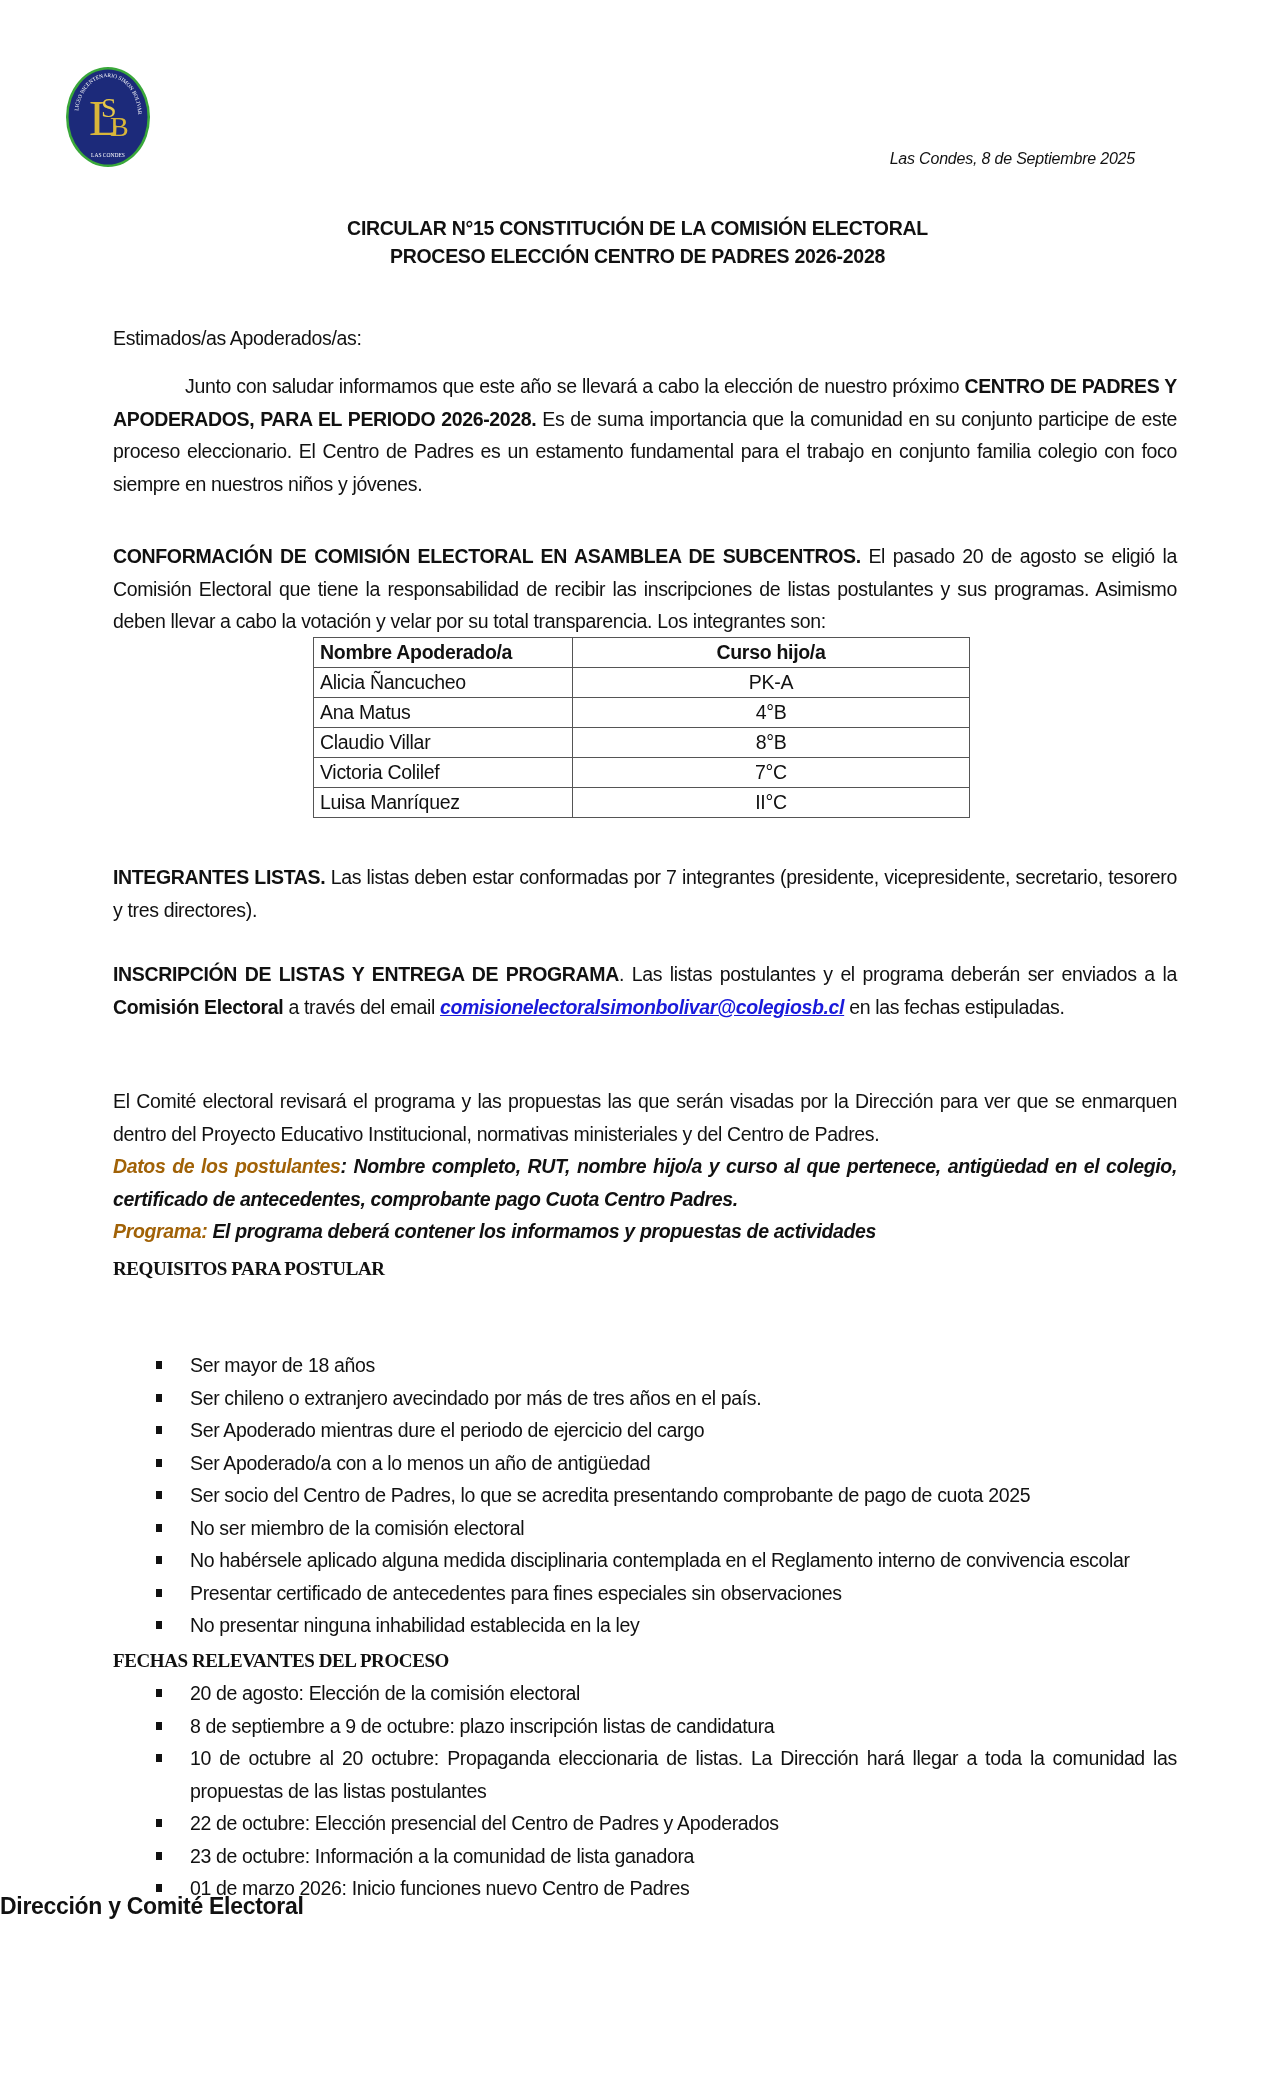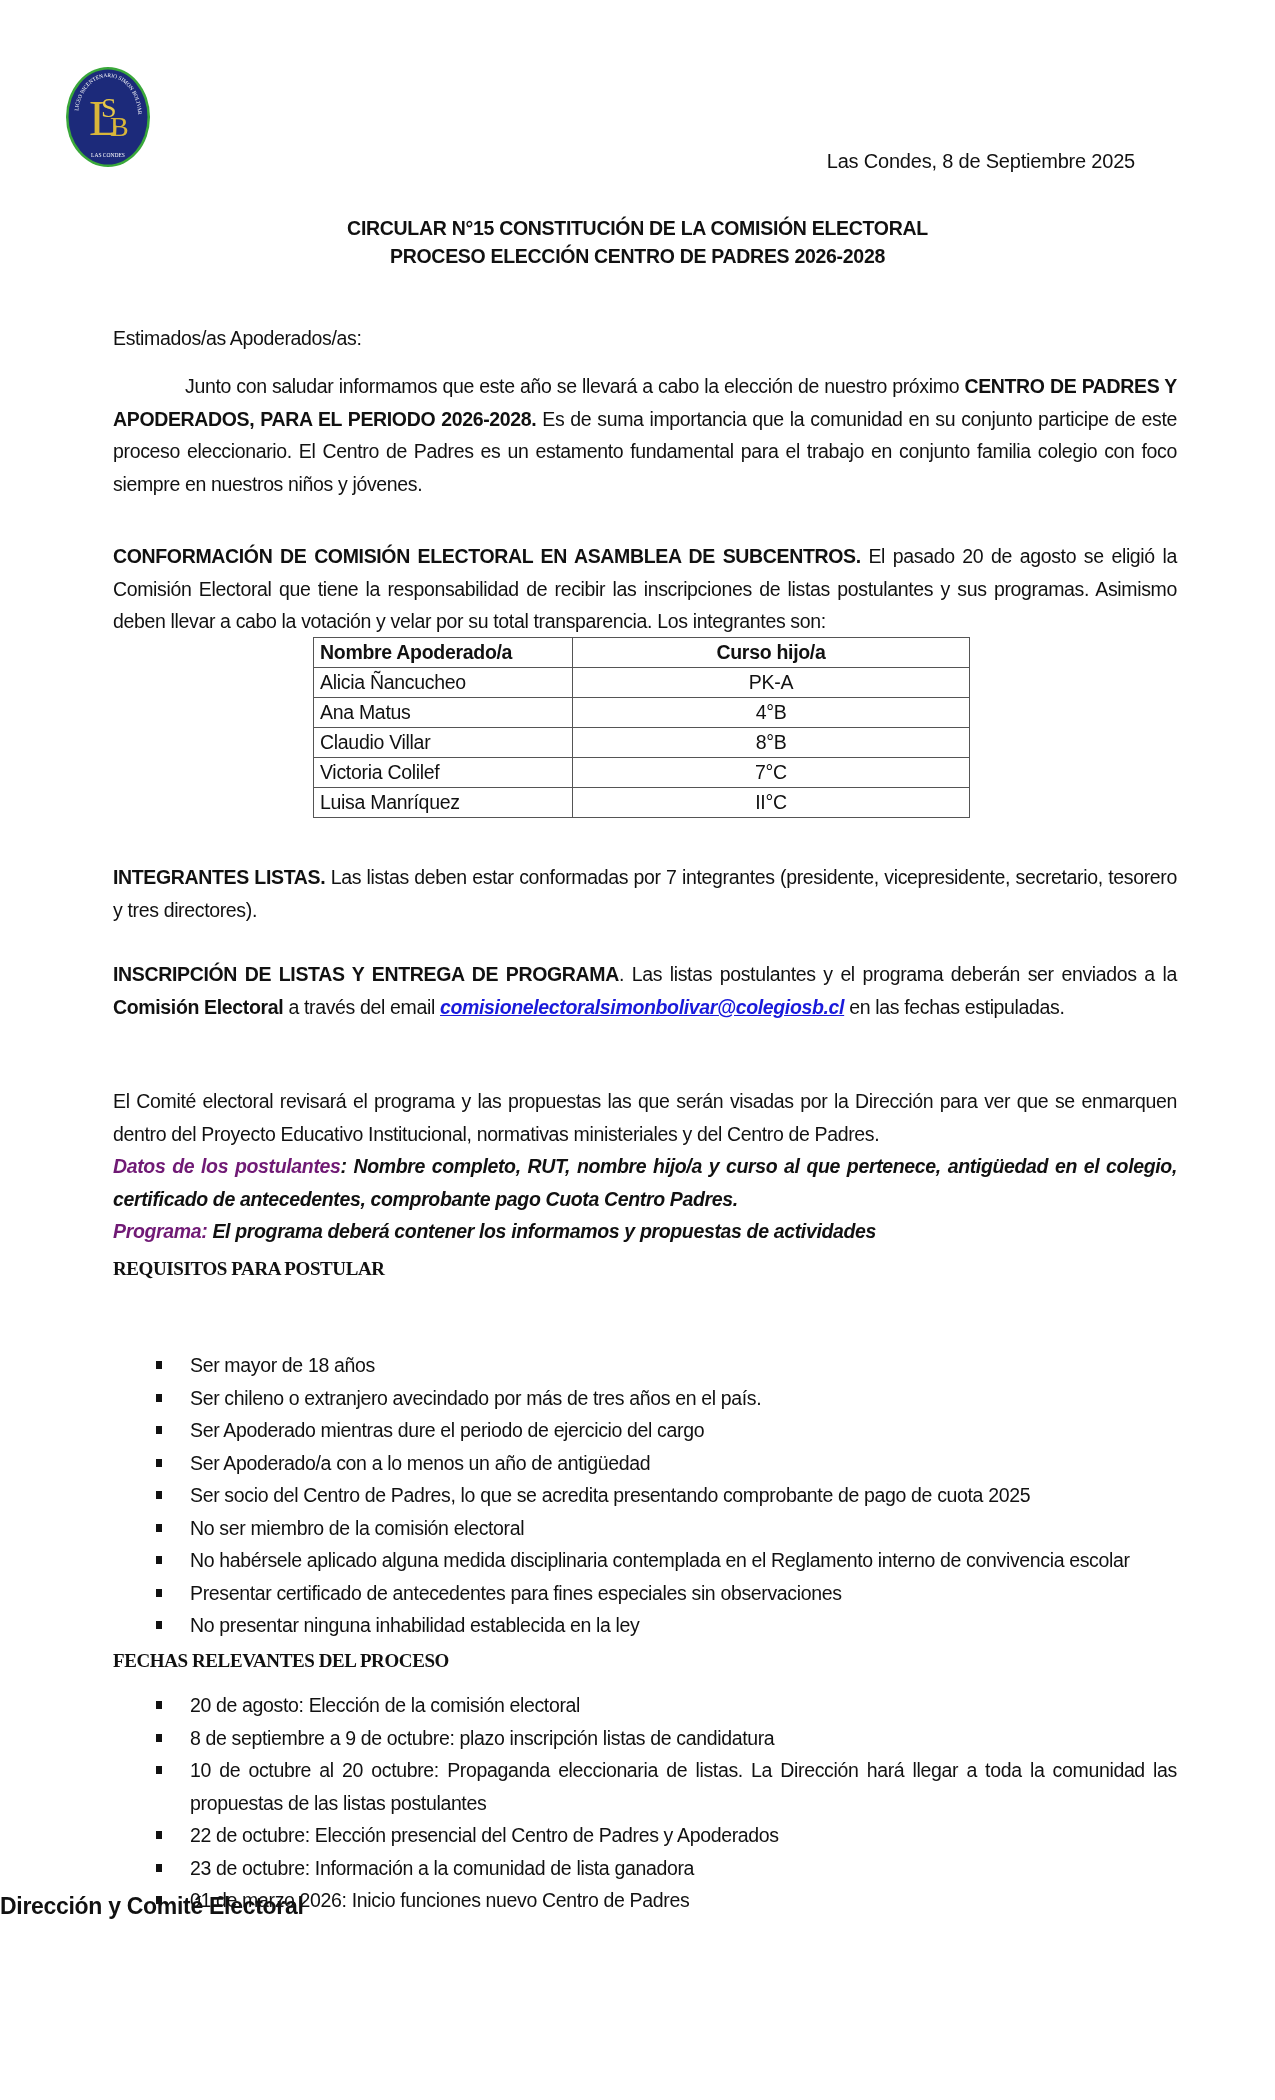--- a/index.html
+++ b/index.html
@@ -1,20 +1,20 @@
 <!DOCTYPE html>
 <html><head>
 <meta charset="utf-8">
 <style>
   html, body { margin:0; padding:0; background:#ffffff; }
   body { width:1275px; height:2100px; position:relative; overflow:hidden;
          font-family:"Liberation Sans", sans-serif; color:#111; }
   .page { position:absolute; left:0; top:0; width:1275px; height:2100px; }
   .logo { position:absolute; left:64px; top:65px; width:88px; height:104px; }
-  .date { position:absolute; right:140px; top:150px; font-size:20px; letter-spacing:-0.2px; }
+  .date { position:absolute; right:140px; top:150px; font-size:16px; letter-spacing:-0.2px;font-style:italic; }
   .title { position:absolute; left:0; width:1275px; text-align:center; font-weight:bold;
            font-size:19.5px; letter-spacing:-0.3px; }
   .t1 { top:217px; }
   .t2 { top:245px; }
   .text { position:absolute; left:113px; width:1064px; font-size:19.5px; line-height:32.5px;
           letter-spacing:-0.35px; text-align:justify; }
   .b { font-weight:bold; }
   .greet { top:322px; }
   .p1 { top:370px; }
   .p1 .indent { display:inline-block; width:72px; }
@@ -22,21 +22,21 @@
   table.members { position:absolute; left:313px; top:637px; width:657px;
                   border-collapse:collapse; font-size:19.5px; letter-spacing:-0.3px; }
   table.members td, table.members th { border:1.5px solid #555; height:29px; padding:0 6px;
                   font-weight:normal; }
   table.members th { font-weight:bold; }
   table.members th.c1, table.members td.c1 { text-align:left; width:246px; }
   table.members th.c2, table.members td.c2 { text-align:center; }
   .p3 { top:861px; }
   .p4 { top:958px; }
   .email { color:#1a1adb; text-decoration:underline; font-weight:bold; font-style:italic; }
-  .navy { color:#701a75; }
+  .navy { color:#a16207; }
   .bi { font-weight:bold; font-style:italic; }
   .p6 { top:1118px; }
   .sec { position:absolute; left:113px; font-weight:bold; font-size:19px; letter-spacing:-0.4px;font-family:Liberation Serif, serif; }
   ul.bul { position:absolute; left:113px; width:1064px; margin:0; padding:0; list-style:none;
            font-size:19.5px; line-height:32.5px; letter-spacing:-0.35px; }
   ul.bul li { position:relative; padding-left:77px; text-align:justify; }
   ul.bul li .mk { position:absolute; left:43px; top:12px; width:6px; height:8px; background:#111; }
   .sign { position:absolute; left:0; width:1129px; top:1893px;
           font-weight:bold; font-size:23px; letter-spacing:-0.3px; }
 </style>
@@ -116,21 +116,21 @@
         <li><span class="mk"></span><span>Ser chileno o extranjero avecindado por más de tres años en el país.</span></li>
         <li><span class="mk"></span><span>Ser Apoderado mientras dure el periodo de ejercicio del cargo</span></li>
         <li><span class="mk"></span><span>Ser Apoderado/a con a lo menos un año de antigüedad</span></li>
         <li><span class="mk"></span><span>Ser socio del Centro de Padres, lo que se acredita presentando comprobante de pago de cuota 2025</span></li>
         <li><span class="mk"></span><span>No ser miembro de la comisión electoral</span></li>
         <li><span class="mk"></span><span>No habérsele aplicado alguna medida disciplinaria contemplada en el Reglamento interno de convivencia escolar</span></li>
         <li><span class="mk"></span><span>Presentar certificado de antecedentes para fines especiales sin observaciones</span></li>
         <li><span class="mk"></span><span>No presentar  ninguna inhabilidad  establecida en la ley</span></li>
       </ul>
       <div class="sec" style="top: 1650px;">FECHAS RELEVANTES DEL PROCESO</div>
-      <ul class="bul" style="top: 1677px; margin-top: 12px;">
+      <ul class="bul" style="top: 1677px;">
         <li><span class="mk"></span><span>20 de agosto: Elección de la comisión electoral</span></li>
         <li><span class="mk"></span><span>8 de septiembre a 9  de octubre: plazo inscripción listas de candidatura</span></li>
         <li><span class="mk"></span><span>10   de octubre al 20 octubre: Propaganda eleccionaria de listas. La Dirección hará llegar a toda la comunidad las propuestas de las listas postulantes</span></li>
         <li><span class="mk"></span><span>22 de octubre: Elección presencial del Centro de Padres y Apoderados</span></li>
         <li><span class="mk"></span><span>23 de octubre: Información a la comunidad  de lista ganadora</span></li>
         <li><span class="mk"></span><span>01 de marzo 2026: Inicio funciones nuevo Centro de Padres</span></li>
       </ul>
     </div>
 
   <div class="sign">Dirección  y   Comité Electoral</div>

